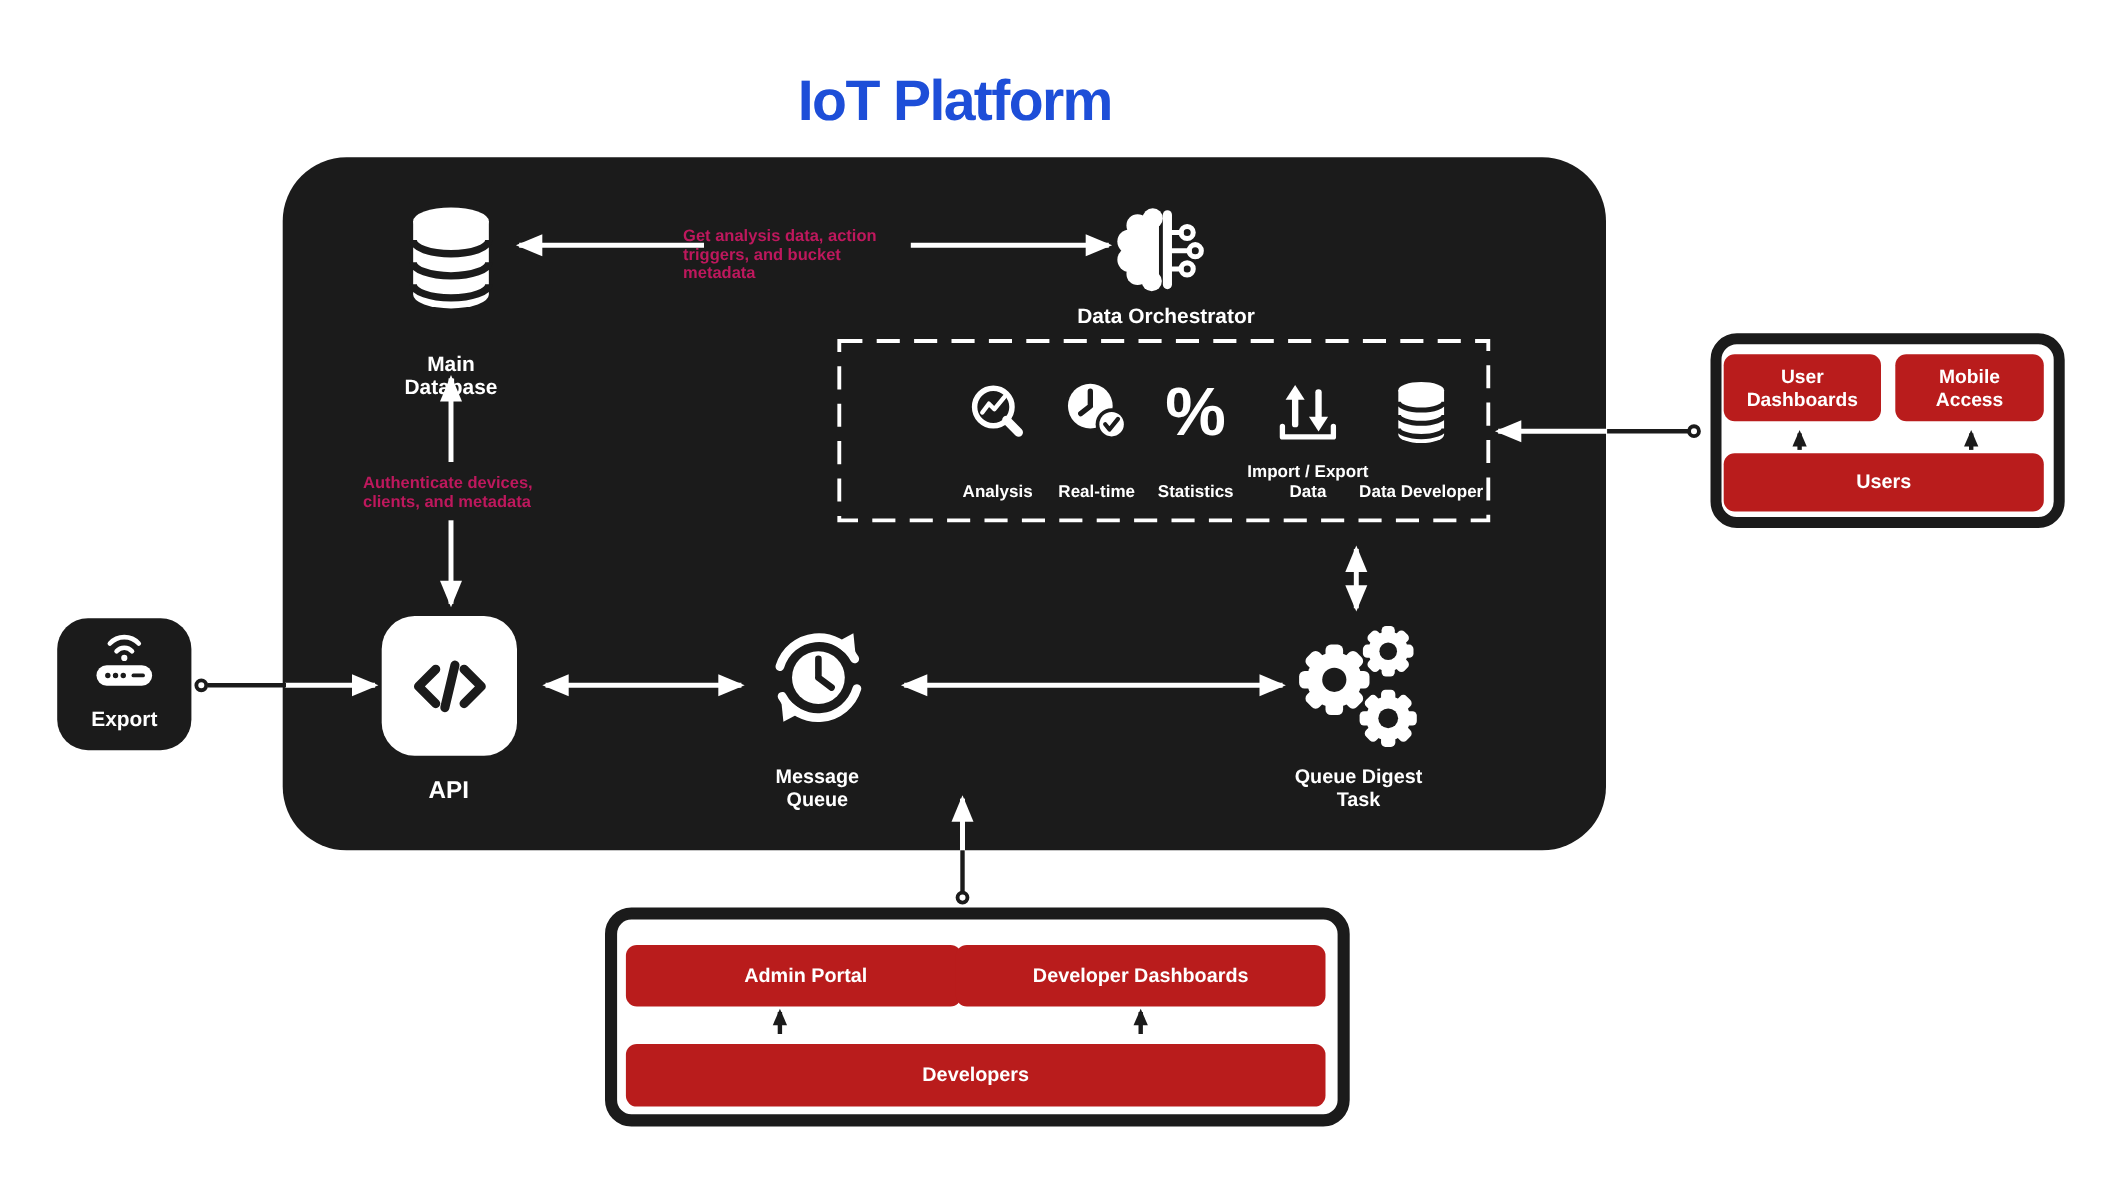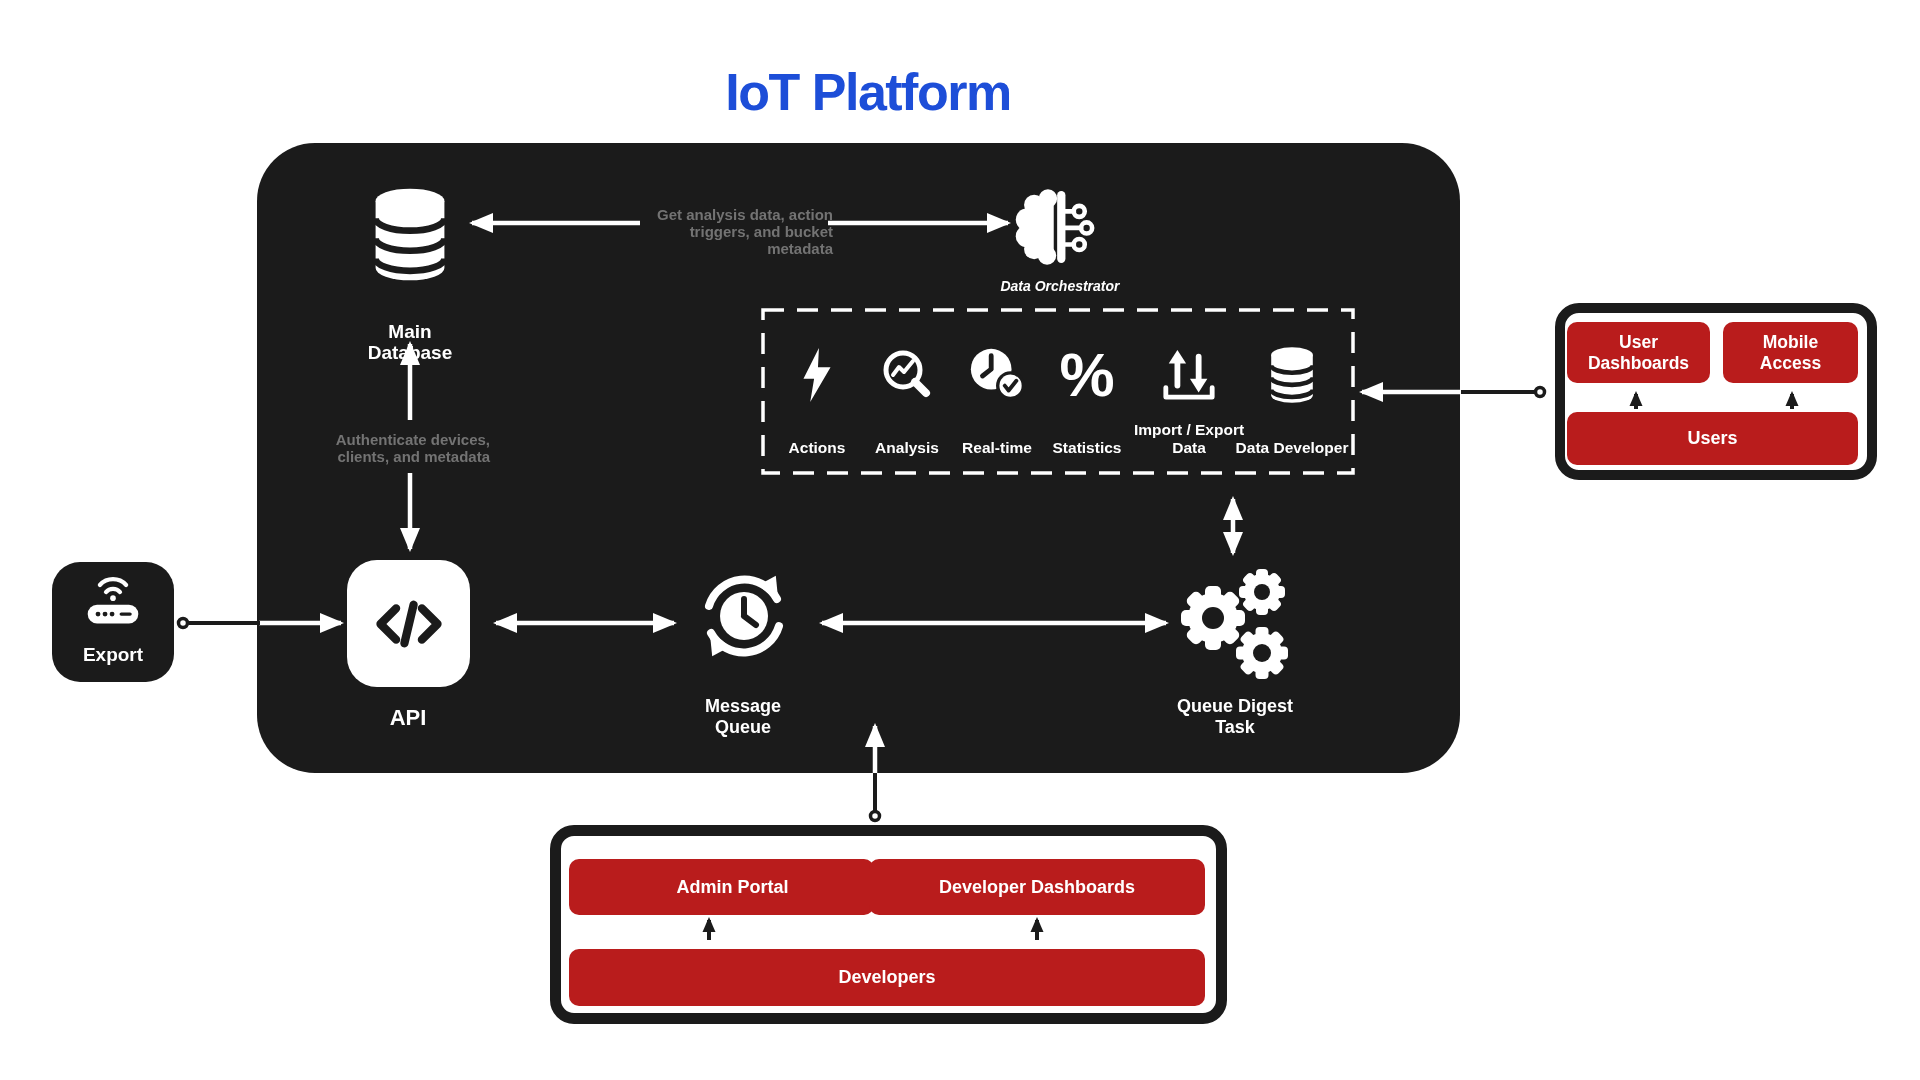--- a/index.html
+++ b/index.html
@@ -5,21 +5,21 @@
   html,body{margin:0;padding:0;background:#fff;}
   .stage{position:relative;width:1920px;height:1080px;background:#fff;overflow:hidden;
          font-family:"Liberation Sans",sans-serif;font-weight:700;}
   .title{position:absolute;top:62px;left:868px;transform:translateX(-50%);
          font-size:52px;letter-spacing:-1.5px;color:#1d4ed8;white-space:nowrap;z-index:3;}
   .main-box{position:absolute;left:257px;top:143px;width:1203px;height:630px;
             background:#1b1b1b;border-radius:58px;z-index:1;}
   .overlay{position:absolute;left:0;top:0;width:1920px;height:1080px;z-index:2;pointer-events:none;}
   .node-label{position:absolute;color:#fff;text-align:center;z-index:3;}
   .icon{position:absolute;z-index:3;display:flex;align-items:center;justify-content:center;}
-  .annot{position:absolute;color:#737373;text-align:right;font-size:15px;line-height:17px;z-index:3;}
+  .annot{position:absolute;color:#be185d;text-align:left;font-size:15px;line-height:17px;z-index:3;}
   .cap{position:absolute;top:342px;width:116px;height:115px;z-index:3;}
   .cap-icon{position:absolute;left:0;top:0;width:116px;height:66px;
             display:flex;align-items:center;justify-content:center;}
   .cap-label{position:absolute;left:-8px;right:-8px;bottom:0;color:#fff;text-align:center;
              font-size:15.5px;line-height:18px;}
   .pct{font-size:62px;color:#fff;line-height:60px;}
   .devices-box{position:absolute;left:52px;top:562px;width:122px;height:120px;
                background:#1b1b1b;border-radius:28px;z-index:1;}
   .api-box{position:absolute;left:347px;top:560px;width:123px;height:127px;
            background:#fff;border-radius:30px;z-index:3;display:flex;align-items:center;justify-content:center;}
@@ -114,30 +114,22 @@
       <g stroke="#fff" stroke-width="5" stroke-linecap="round" fill="none">
         <path d="M57 28 H66"></path>
           <path d="M57 46 H74"></path>
           <path d="M57 64 H66"></path>
         <circle cx="72" cy="28" r="6"></circle>
           <circle cx="80" cy="46" r="6"></circle>
           <circle cx="72" cy="64" r="6"></circle>
       </g>
     </svg>
   </div>
-  <div class="node-label" style="left:960px;top:278px;width:200px;font-size:14px;font-style:italic;">Data Orchestrator</div>
-
-  <div class="cap" style="left:759px;">
-    <div class="cap-icon">
-      <svg viewBox="0 0 40 60" width="40" height="58">
-        <polygon points="22,2 6,34 17,34 13,58 34,22 21,22" fill="#fff"></polygon>
-      </svg>
-    </div>
-    <div class="cap-label">Actions</div>
-  </div>
+  <div class="node-label" style="left:960px;top:278px;width:200px;font-size:19px;">Data Orchestrator</div>
+
 
   <div class="cap" style="left:849px;">
     <div class="cap-icon">
       <svg viewBox="0 0 56 56" width="56" height="56">
         <circle cx="24" cy="23" r="17" stroke="#fff" stroke-width="5" fill="none"></circle>
         <polyline points="14,28 20,20 25,25 34,14" stroke="#fff" stroke-width="4" fill="none" stroke-linecap="round" stroke-linejoin="round"></polyline>
         <path d="M36 35 L47 46" stroke="#fff" stroke-width="8" stroke-linecap="round"></path>
       </svg>
     </div>
     <div class="cap-label">Analysis</div>

